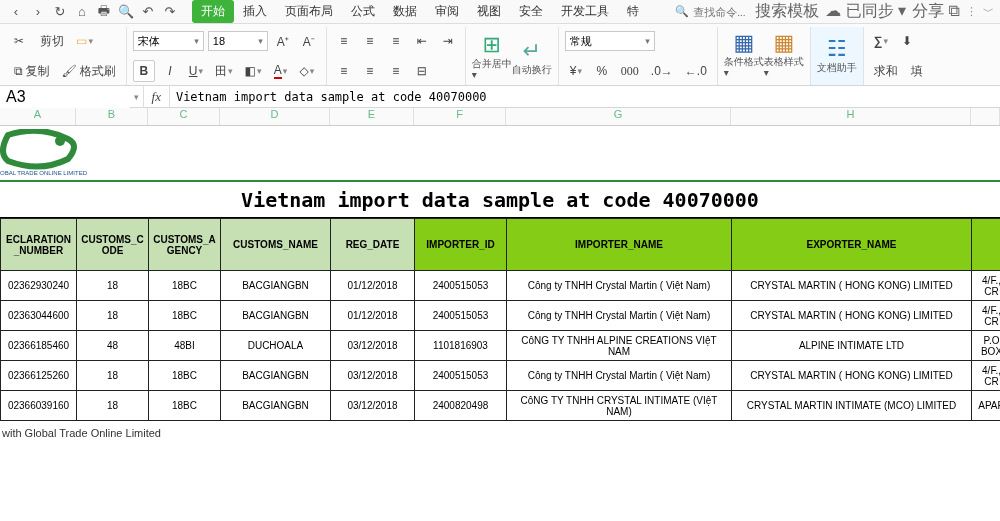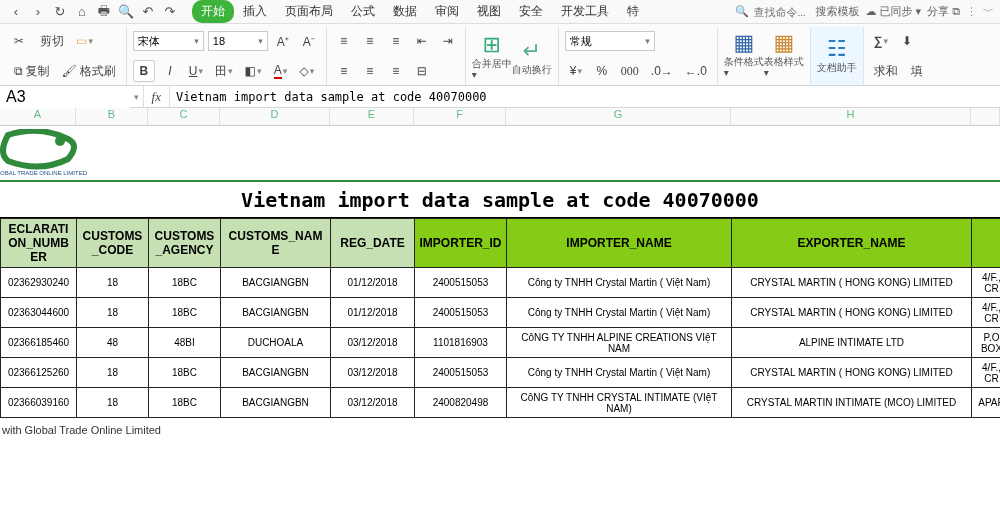--- a/index.html
+++ b/index.html
@@ -36,21 +36,21 @@
   gap: 0;
 }
 .tabgroup .tab {
   padding: 3px 9px;
   font-size: 12px;
   color: #333;
 }
 .tabgroup .tab.active {
   background: #3db33b;
   color: #fff;
-  border-radius: 10px;
+  border-radius: 3px;
 }
 .appbar .right {
   margin-left: auto;
   display: flex;
   align-items: center;
   gap: 6px;
 }
 .searchcmd {
   display: flex;
   align-items: center;
@@ -59,21 +59,21 @@
 }
 .searchinput {
   border: none;
   outline: none;
   font-size: 11px;
   width: 56px;
   color: #666;
   background: transparent;
   font-family: Liberation Serif, serif;
 }
-.appbar-right-text { color: #666; font-size: 11px;}
+.appbar-right-text { color: #666; font-size: 16px;}
 
 .ribbon {
   display: flex;
   height: 62px;
   border-bottom: 1px solid #d6d6d6;
   background: #fbfbfb;
   padding: 3px 4px 0;
   position: relative;
 }
 .rgroup {
@@ -189,22 +189,22 @@
   font-size:10px;
   padding:3px 4px;
   text-align:center;
   overflow:hidden;
   white-space:normal;
   word-break:break-word;
 }
 .grid th {
   background:#c6e0b4;
   font-weight:bold;
-  font-size:12px;
-  height:40px;
+  font-size:10px;
+  height:52px;
 }
 .grid th.orange { background:#84cc16; }
 .grid td { height:30px; }
 .watermark {
   position:absolute;
   top:260px;
   left:0;
   width:1000px;
   text-align:center;
   font-size:40px;

